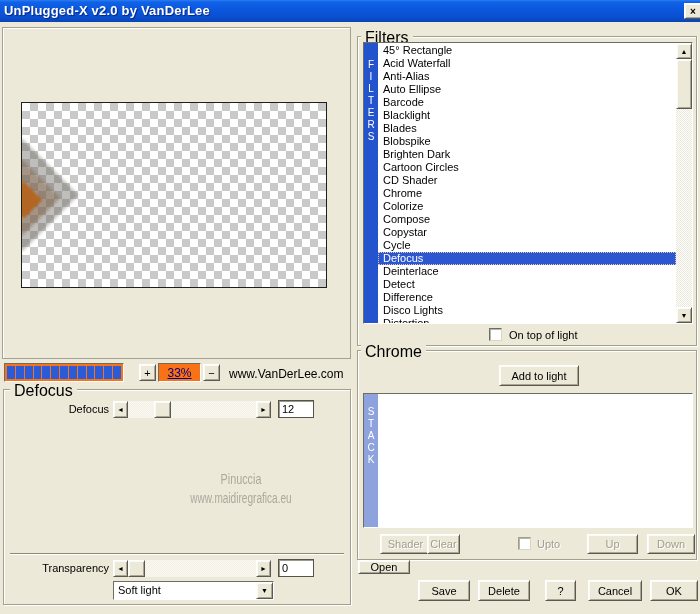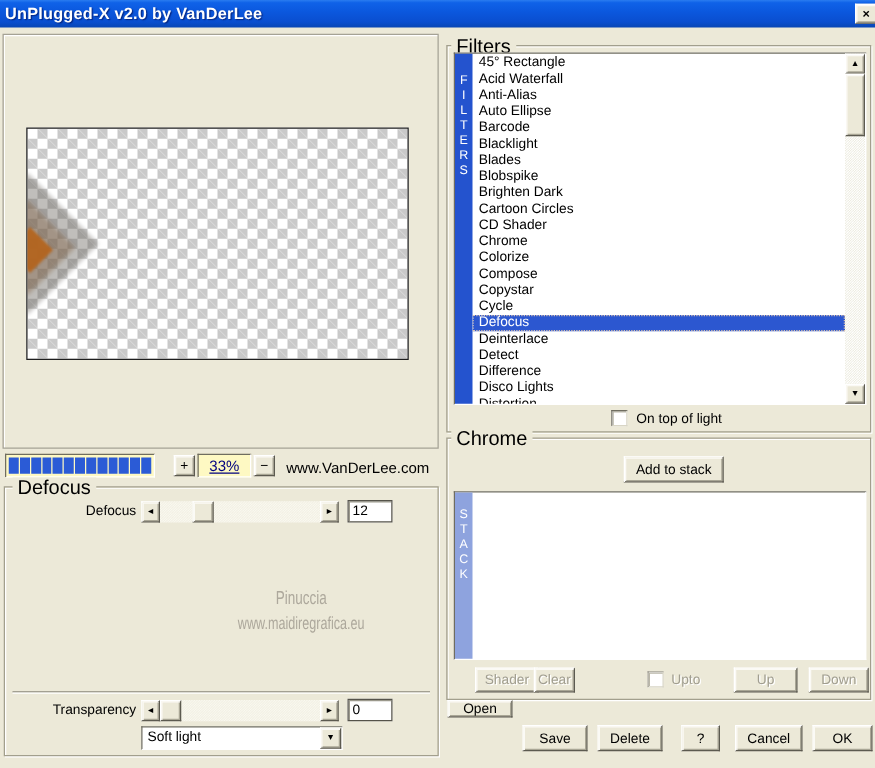--- a/index.html
+++ b/index.html
@@ -33,21 +33,21 @@
     background:#ECE9D8;
     border:1px solid; border-color:#FFFFFF #5C5A50 #5C5A50 #FFFFFF;
     box-shadow: inset 1px 1px 0 #FBFAF5, inset -1px -1px 0 #A9A695;
   }
   .btn {
     position:absolute; display:flex; align-items:center; justify-content:center;
     font-size:11px; color:#000; cursor:default; white-space:nowrap;
   }
   .btn.disabled { color:#A19E90; text-shadow:1px 1px 0 #fff; }
   .sunken {
-    background:#fef9c3;
+    background:#f97316;
     border:1px solid; border-color:#6F6D60 #FFFFFF #FFFFFF #6F6D60;text-decoration:underline;
   }
   .groupbox {
     position:absolute;
     border:1px solid #A29F8D;
     box-shadow: inset 1px 1px 0 #FFFFFF, 1px 1px 0 #FFFFFF;
   }
   .legend {
     position:absolute; top:-8px; left:6px; background:#ECE9D8;
     padding:0 4px; font-size:16px; color:#000; white-space:nowrap;
@@ -272,21 +272,21 @@
       </div>
     </div>
 
     <div class="checkbox" style="left:131px; top:291px;"></div>
     <div class="cb-label" style="left:151px; top:292px;">On top of light</div>
   </div>
 
   <div class="groupbox" style="left:357px; top:350px; width:340px; height:210px;">
     <div class="legend" style="left:3px;">Chrome</div>
 
-    <div class="btn raised" style="left:141px; top:14px; width:80px; height:21px;">Add to stack</div>
+    <div class="btn raised" style="left:141px; top:14px; width:80px; height:21px;">Add to light</div>
 
     <div class="listbox" style="left:5px; top:42px; width:330px; height:135px;">
       <div class="vbar" style="background:var(--stack-bar-blue,#8EA3DE);">
         <div class="vletters" style="padding-top:12px;">S
 T
 A
 C
 K</div>
       </div>
     </div>

